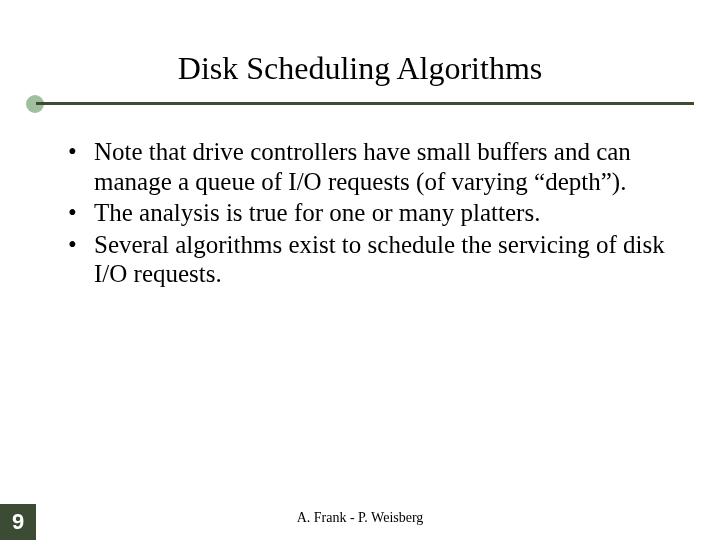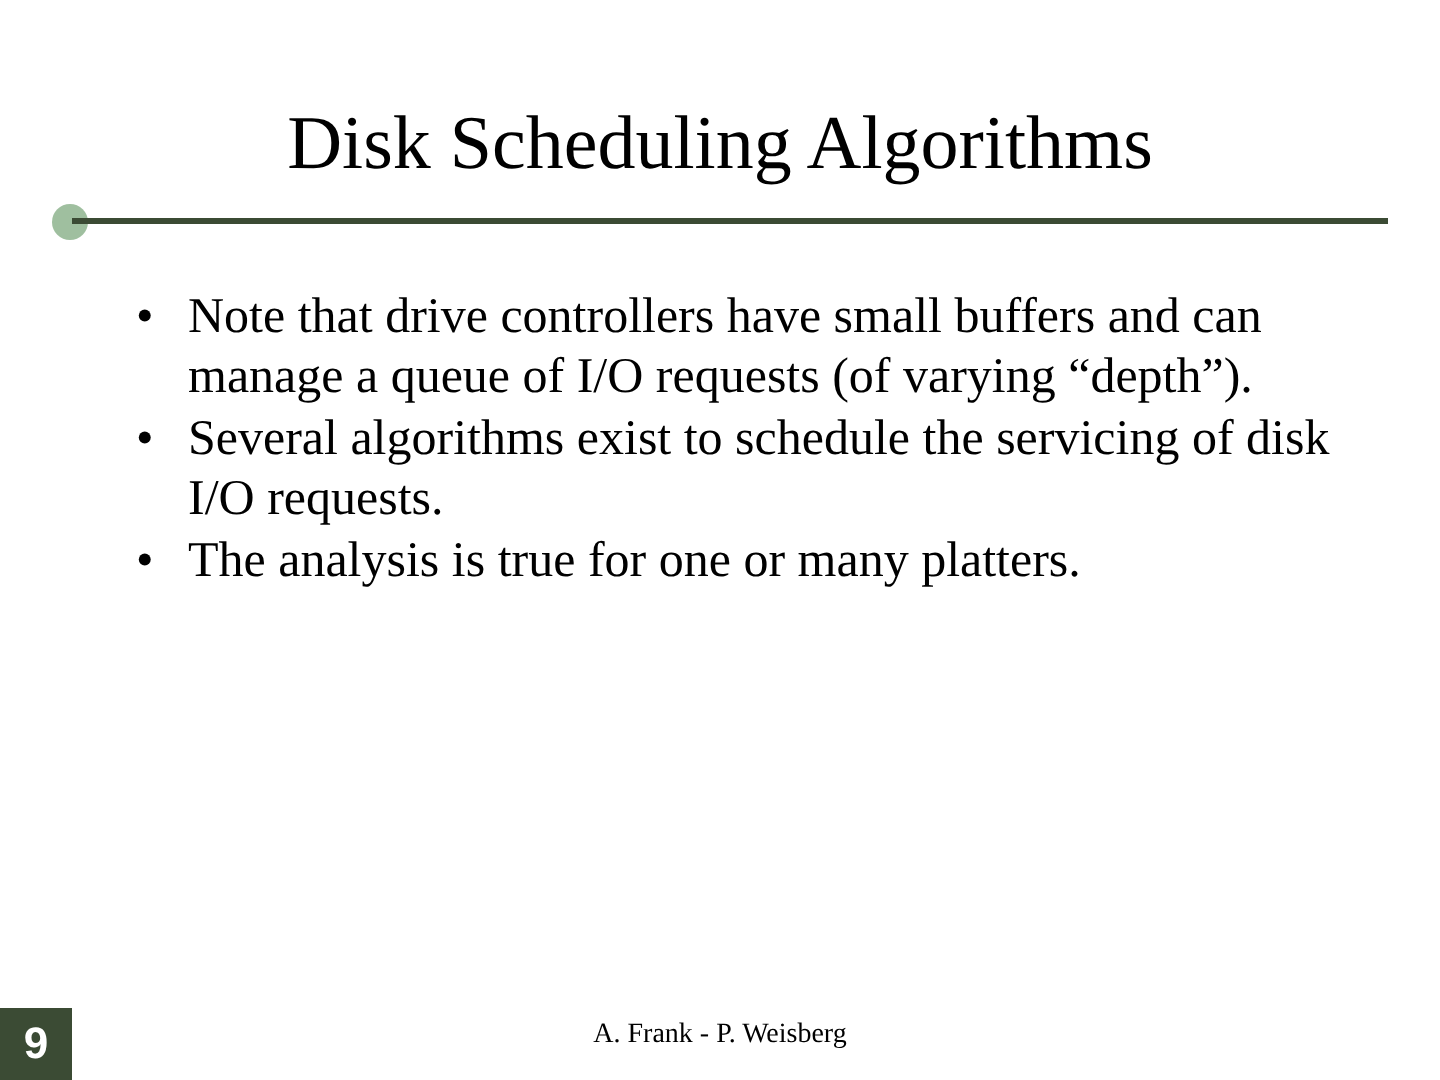--- a/index.html
+++ b/index.html
@@ -12,21 +12,21 @@
     overflow: hidden;
   }
   .title-region {
     position: relative;
     padding-top: 50px;
     padding-bottom: 6px;
     margin-left: 26px;
     margin-right: 26px;
   }
   .title {
-    font-size: 38px;
+    font-size: 32px;
     color: #000;
     text-align: center;
     padding-bottom: 6px;
     font-weight: normal;
   }
   .title-underline {
     position: relative;
     height: 18px;
     margin-top: 2px;
   }
@@ -106,19 +106,19 @@
   <h1 class="title">Disk Scheduling Algorithms</h1>
   <div class="title-underline">
     <div class="dot"></div>
     <div class="bar"></div>
   </div>
 </div>
 
 <div class="content">
   <ul class="bullets">
     <li>Note that drive controllers have small buffers and can manage a queue of I/O requests (of varying “depth”).</li>
+    <li>The analysis is true for one or many platters.</li>
     <li>Several algorithms exist to schedule the servicing of disk I/O requests.</li>
-    <li>The analysis is true for one or many platters.</li>
   </ul>
 </div>
 
 <div class="footer-author">A. Frank - P. Weisberg</div>
 <div class="slide-number">9</div>
 
 </body></html>

